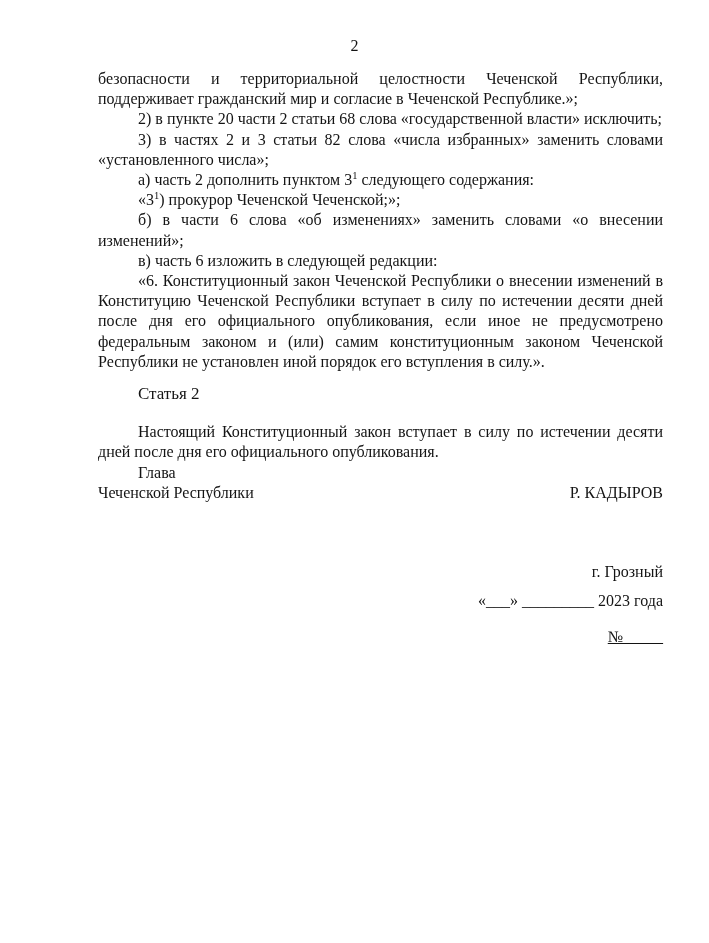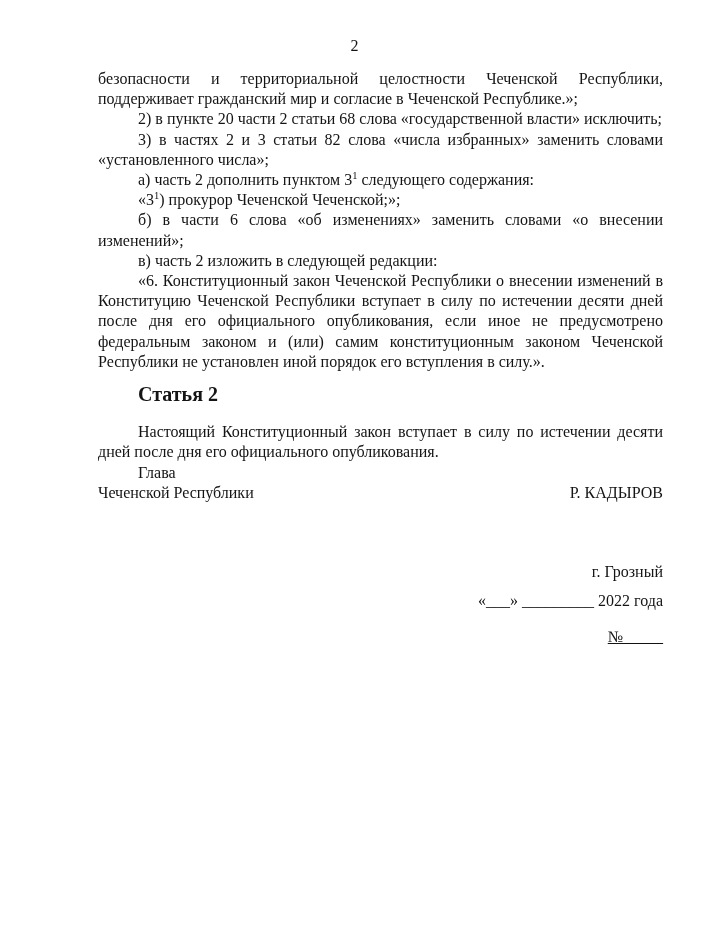--- a/index.html
+++ b/index.html
@@ -32,22 +32,22 @@
   }
   p.para.no-indent {
     text-indent: 0;
   }
   sup.ss {
     font-size: 10.5px;
     line-height: 0;
     vertical-align: 6px;
   }
   .article-heading {
-    font-size: 20px;
-    font-weight: bold;
+    font-size: 17px;
+    font-weight: normal;
     margin: 12px 0 18px 0;
     padding-left: 40px;
     line-height: 20.2px;
   }
   .signature {
   }
   .sig-line1 {
     padding-left: 40px;
   }
   .sig-row {
@@ -85,36 +85,36 @@
 
     <p class="para">3) в частях 2 и 3 статьи 82 слова «числа избранных» заменить словами «установленного числа»;</p>
 
 
     <p class="para"><span>а) часть 2 дополнить пунктом 3</span><sup class="ss">1</sup><span> следующего содержания:</span></p>
 
     <p class="para"><span>«3</span><sup class="ss">1</sup><span>) прокурор Чеченской Чеченской;»;</span></p>
 
     <p class="para">б) в части 6 слова «об изменениях» заменить словами «о внесении изменений»;</p>
 
-    <p class="para">в) часть 2 изложить в следующей редакции:</p>
+    <p class="para">в) часть 6 изложить в следующей редакции:</p>
 
     <p class="para">«6. Конституционный закон Чеченской Республики о внесении изменений в Конституцию Чеченской Республики вступает в силу по истечении десяти дней после дня его официального опубликования, если иное не предусмотрено федеральным законом и (или) самим конституционным законом Чеченской Республики не установлен иной порядок его вступления в силу.».</p>
 
     <div class="article-heading">Статья 2</div>
 
     <p class="para">Настоящий Конституционный закон вступает в силу по истечении десяти дней после дня его официального опубликования.</p>
 
     <div class="signature">
       <div class="sig-line1">Глава</div>
       <div class="sig-row">
         <span>Чеченской Республики</span>
         <span>Р. КАДЫРОВ</span>
       </div>
     </div>
 
     <div class="footer">
       <div class="footer-city">г. Грозный</div>
-      <div class="footer-date">«___» _________ 2022 года</div>
+      <div class="footer-date">«___» _________ 2023 года</div>
       <div class="footer-number">№_____</div>
     </div>
 
   </div>
 </div>
 
 </body></html>

